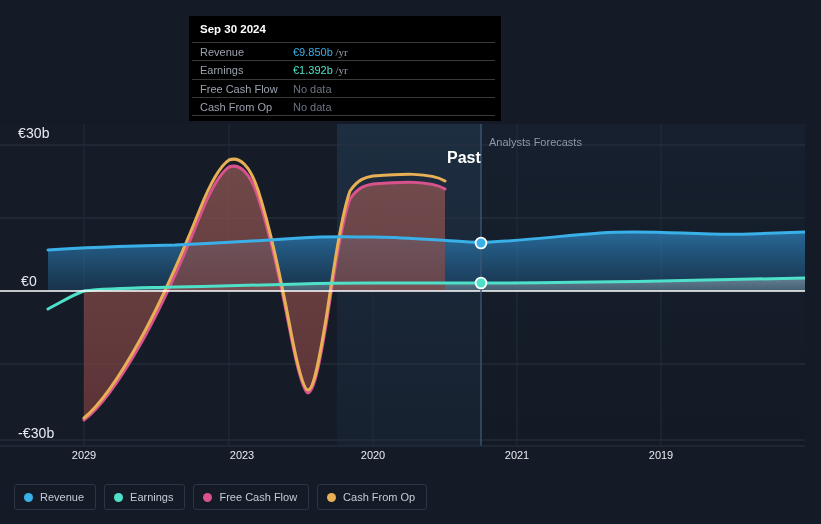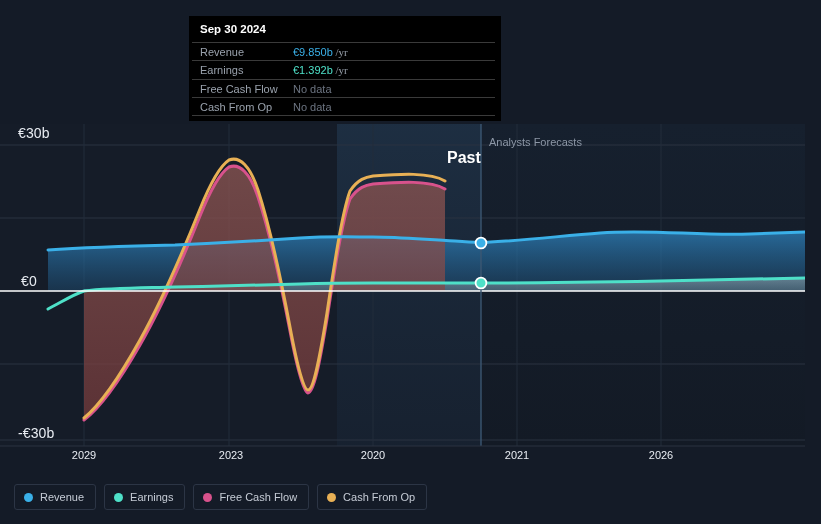--- a/index.html
+++ b/index.html
@@ -292,24 +292,24 @@
     <g>
       <circle cx="481" cy="283" r="5.4" fill="#4ee0c8" stroke="#ffffff" stroke-width="1.8"></circle>
     </g>
   </svg>
 
   <div class="axis-label y-top">€30b</div>
   <div class="axis-label y-zero">€0</div>
   <div class="axis-label y-bot">-€30b</div>
 
   <div class="x-label" style="left:84px">2029</div>
-  <div class="x-label" style="left:231px">2023</div>
+  <div class="x-label" style="left:242px">2023</div>
   <div class="x-label" style="left:373px">2020</div>
   <div class="x-label" style="left:517px">2021</div>
-  <div class="x-label" style="left:661px">2026</div>
+  <div class="x-label" style="left:661px">2019</div>
 
   <div class="seg-past">Past</div>
   <div class="seg-fore">Analysts Forecasts</div>
 
   <div id="tooltip">
     <div class="tt-title">Sep 30 2024</div>
     <div class="tt-rows">
 
       <div class="tt-row">
         <span class="tt-key">Revenue</span>

